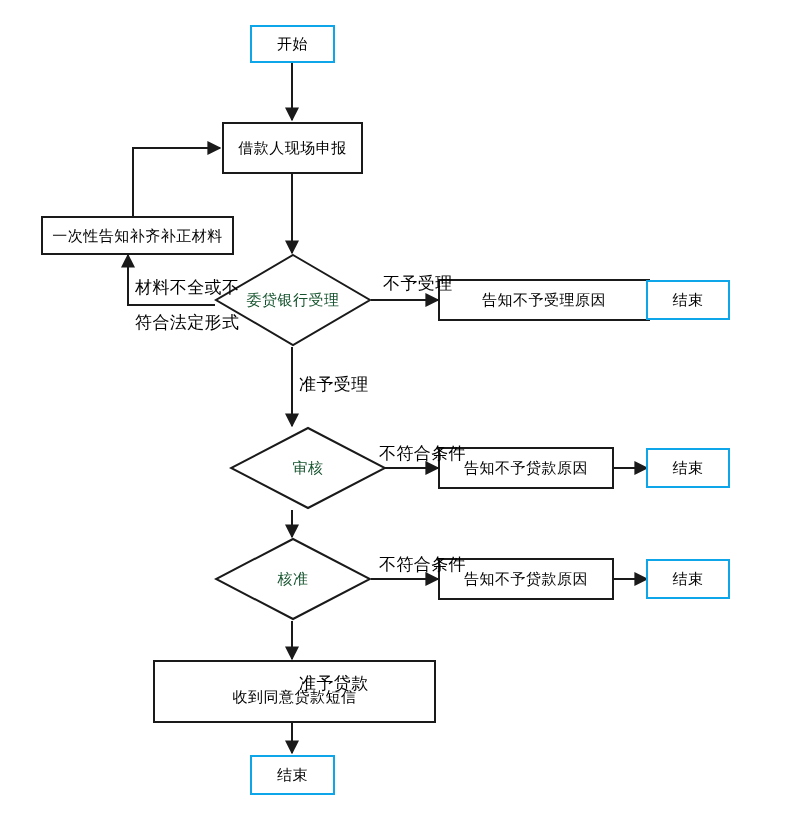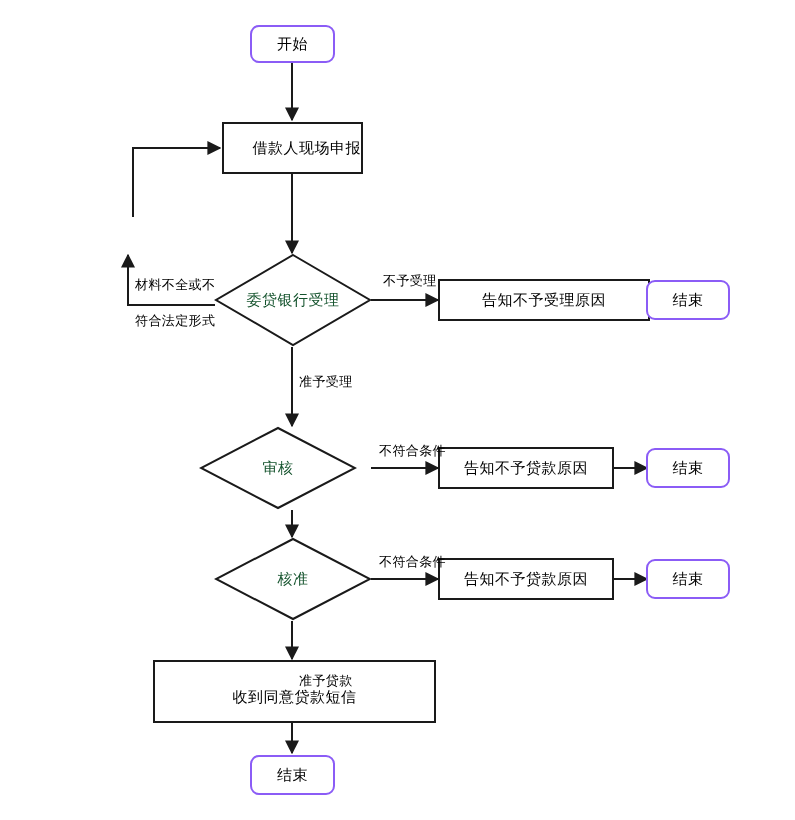--- a/index.html
+++ b/index.html
@@ -37,22 +37,22 @@
     color: #000000;
     font-size: 15px;
     line-height: 1.2;
     letter-spacing: 0.5px;
     white-space: nowrap;
   }
   .rect {
     border: 2px solid #1a1a1a;
   }
   .terminator {
-    border: 2px solid #8b5cf6;
-    border-radius: 9px;
+    border: 2px solid #0ea5e9;
+    border-radius: 0;
   }
   .tall-top {
     align-items: flex-start;
     padding-top: 26px;
   }
   .diamond-wrap {
     position: absolute;
     display: flex;
     align-items: center;
     justify-content: center;
@@ -66,21 +66,21 @@
     position: relative;
     z-index: 2;
     color: #14532d;
     font-size: 15px;
     letter-spacing: 0.5px;
     white-space: nowrap;
   }
   .edge-label {
     position: absolute;
     color: #000000;
-    font-size: 13px;
+    font-size: 17px;
     line-height: 1.35;
     letter-spacing: 0.4px;
     white-space: nowrap;
     background: transparent;
   }
 </style>
 </head>
 <body>
 
 <div id="canvas">
@@ -120,41 +120,44 @@
       <path d="M 292 621 L 292 659" marker-end="url(#arrow)"></path>
 
       <path d="M 292 723 L 292 753" marker-end="url(#arrow)"></path>
     </g>
   </svg>
 
   <div class="node terminator" style="left:250px; top:25px; width:85px; height:38px;">
     <span>开始</span>
   </div>
 
-  <div class="node rect" style="left:222px; top:122px; width:141px; height:52px;justify-content:flex-end;">
+  <div class="node rect" style="left:222px; top:122px; width:141px; height:52px;">
     <span>借款人现场申报</span>
   </div>
 
+  <div class="node rect" style="left:41px; top:216px; width:193px; height:39px;">
+    <span>一次性告知补齐补正材料</span>
+  </div>
 
   <div class="diamond-wrap" style="left:214px; top:253px; width:158px; height:94px;">
     <svg width="158" height="94" viewBox="0 0 158 94" xmlns="http://www.w3.org/2000/svg">
       <polygon points="79,2 156,47 79,92 2,47" fill="#ffffff" stroke="#1a1a1a" stroke-width="2"></polygon>
     </svg>
     <span class="diamond-label">委贷银行受理</span>
   </div>
 
   <div class="node rect" style="left:438px; top:279px; width:212px; height:42px;">
     <span>告知不予受理原因</span>
   </div>
 
   <div class="node terminator" style="left:646px; top:280px; width:84px; height:40px;">
     <span>结束</span>
   </div>
 
-  <div class="diamond-wrap" style="left:199px; top:426px; width:158px; height:84px;">
+  <div class="diamond-wrap" style="left:229px; top:426px; width:158px; height:84px;">
     <svg width="158" height="84" viewBox="0 0 158 84" xmlns="http://www.w3.org/2000/svg">
       <polygon points="79,2 156,42 79,82 2,42" fill="#ffffff" stroke="#1a1a1a" stroke-width="2"></polygon>
     </svg>
     <span class="diamond-label">审核</span>
   </div>
 
   <div class="node rect" style="left:438px; top:447px; width:176px; height:42px;">
     <span>告知不予贷款原因</span>
   </div>
 

